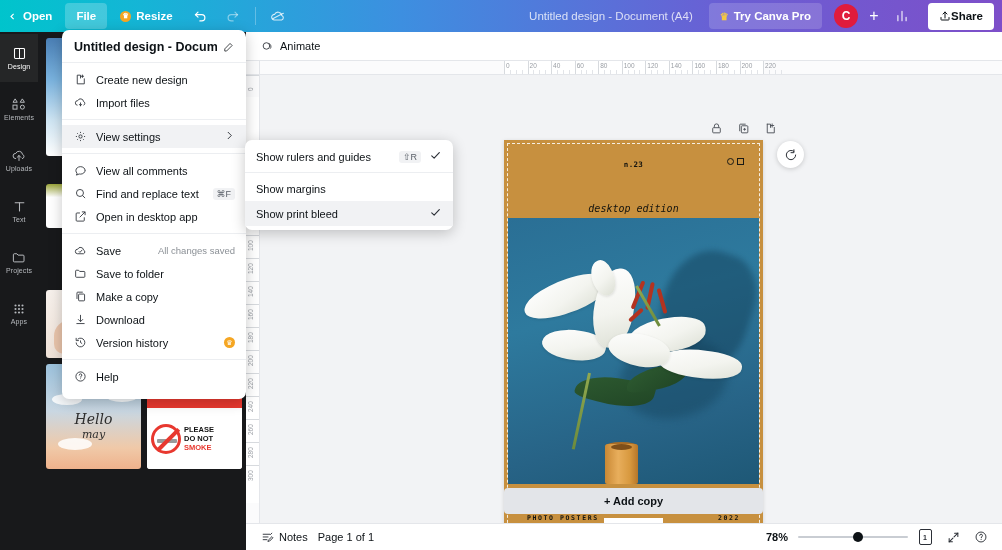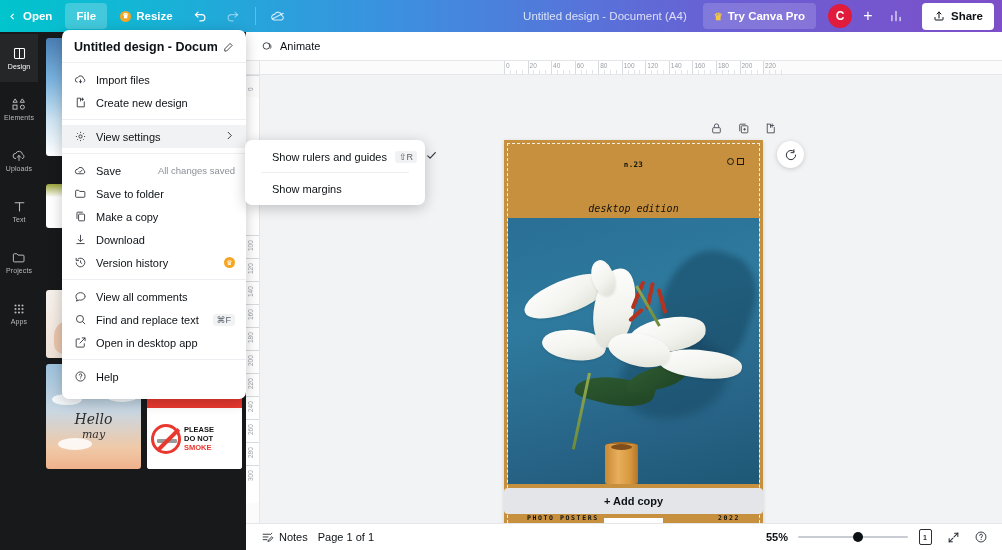--- a/index.html
+++ b/index.html
@@ -42,21 +42,21 @@
     font-size: 11.5px; font-weight: 700; color: #fff; white-space: nowrap;
   }
   .tb-avatar {
     width: 24px; height: 24px; border-radius: 50%; background: #e01b3c;
     display: flex; align-items: center; justify-content: center;
     font-size: 12px; font-weight: 700; color: #fff; margin-left: 12px;
   }
   .tb-plus { width: 24px; height: 24px; display: flex; align-items: center; justify-content: center;
     font-size: 16px; color: #fff; margin-left: 4px; font-weight: 400; }
   .tb-share {
-    display: flex; align-items: center; gap: 6px; height: 27px; padding: 0 11px;
+    display: flex; align-items: center; gap: 0; height: 27px; padding: 0 11px;
     background: #ffffff; color: #0d1216; border-radius: 4px;
     font-size: 11.5px; font-weight: 700; margin: 0 8px 0 10px; white-space: nowrap;
   }
 
   
   .rail {
     position: absolute; top: 32px; left: 0; width: 38px; height: 518px;
     background: #18191b; display: flex; flex-direction: column; align-items: center;
     padding-top: 2px; z-index: 40;
   }
@@ -246,22 +246,22 @@
   .fm-item.hl { background:#f1f2f4; }
   .fm-ico { width:14px; display:flex; align-items:center; justify-content:center; color:#2b2f36; flex:0 0 14px; }
   .fm-lab { flex:1; white-space:nowrap; }
   .fm-right { font-size:9.5px; color:#8b9096; }
   .fm-kbd { font-size:9px; color:#5b6169; background:#f1f2f4; border-radius:3px; padding:1px 4px; }
   .fm-crown { width:11px; height:11px; border-radius:50%; background:#f5a623;
               display:flex; align-items:center; justify-content:center; font-size:7px; color:#fff; }
 
   
   .submenu {
-    position:absolute; top:140px; left:245px; width:180px; background:#fff;
-    border-radius:7px; box-shadow:0 3px 14px rgba(0,0,0,0.22); z-index:85; padding:4px 16px;
+    position:absolute; top:140px; left:245px; width:208px; background:#fff;
+    border-radius:7px; box-shadow:0 3px 14px rgba(0,0,0,0.22); z-index:85; padding:4px 0;
   }
   .sm-item { display:flex; align-items:center; height:25px; padding:0 11px; gap:8px; font-size:11px; color:#0d1216; }
   .sm-item.hl { background:#f1f2f4; }
   .sm-lab { flex:1; white-space:nowrap; }
   .sm-div { height:1px; background:#eceef1; margin:3px 0; }
   .check { color:#2b2f36; }
 </style>
 </head>
 <body>
 
@@ -613,21 +613,21 @@
   <div class="bottombar">
     <div class="bb-item">
       <svg width="13" height="13" viewBox="0 0 24 24" fill="none" stroke="#2b2f36" stroke-width="1.7" stroke-linecap="round">
           <path d="M4 6h12M4 11h9M4 16h7"></path>
           <path d="M20 4l-2.5 2.5M14 16.5l6-6 2 2-6 6-2.6.6z"></path>
         </svg>
       <span>Notes</span>
     </div>
     <div class="bb-item">Page 1 of 1</div>
     <div class="bb-spacer"></div>
-    <div class="zoom-pct">55%</div>
+    <div class="zoom-pct">78%</div>
     <div class="zoom-slider">
       <div class="zs-track"></div>
       <div class="zs-knob" id="zoom-knob" style="left: 55px;"></div>
     </div>
     <div class="bb-ico">
       <div class="pagebox">1</div>
     </div>
     <div class="bb-ico">
       <svg width="13" height="13" viewBox="0 0 24 24" fill="none" stroke="#2b2f36" stroke-width="1.9" stroke-linecap="round">
           <path d="M14 4h6v6"></path>
@@ -652,56 +652,86 @@
         <svg width="13" height="13" viewBox="0 0 24 24" fill="none" stroke="#0d1216" stroke-width="1.7" stroke-linecap="round">
             <path d="M16.5 3.5l4 4L8 20H4v-4z"></path>
           </svg>
       </div>
     </div>
     <div id="fm-body">
         <div class="fm-sec">
           <div class="fm-item">
             <span class="fm-ico">
               <svg width="13" height="13" viewBox="0 0 24 24" fill="none" stroke="#2b2f36" stroke-width="1.6">
+                <path d="M6 4h6v6"></path>
+                <path d="M6 4v16h13V10"></path>
+                <path d="M15.5 3v6M12.5 6h6"></path>
+              </svg>
+            </span>
+            <span class="fm-lab">Create new design</span>
+          </div>
+          <div class="fm-item">
+            <span class="fm-ico">
+              <svg width="13" height="13" viewBox="0 0 24 24" fill="none" stroke="#2b2f36" stroke-width="1.6">
                 <path d="M6.5 17a4.2 4.2 0 0 1 .4-8.4 5.6 5.6 0 0 1 10.7 1.6A3.6 3.6 0 0 1 17.5 17"></path>
                 <path d="M12 19v-7"></path>
                 <path d="M9.5 15l2.5 3 2.5-3"></path>
               </svg>
             </span>
             <span class="fm-lab">Import files</span>
-          </div>
-          <div class="fm-item">
-            <span class="fm-ico">
-              <svg width="13" height="13" viewBox="0 0 24 24" fill="none" stroke="#2b2f36" stroke-width="1.6">
-                <path d="M6 4h6v6"></path>
-                <path d="M6 4v16h13V10"></path>
-                <path d="M15.5 3v6M12.5 6h6"></path>
-              </svg>
-            </span>
-            <span class="fm-lab">Create new design</span>
           </div>
         </div>
         <div class="fm-sec">
           <div class="fm-item hl">
             <span class="fm-ico">
               <svg width="13" height="13" viewBox="0 0 24 24" fill="none" stroke="#2b2f36" stroke-width="1.6">
                 <circle cx="12" cy="12" r="3"></circle>
                 <path d="M12 3.5v2M12 18.5v2M3.5 12h2M18.5 12h2M6 6l1.5 1.5M16.5 16.5L18 18M18 6l-1.5 1.5M7.5 16.5L6 18"></path>
               </svg>
             </span>
             <span class="fm-lab">View settings</span>
             <span><svg width="11" height="11" viewBox="0 0 24 24" fill="none" stroke="#2b2f36" stroke-width="2" stroke-linecap="round">
                 <path d="M9 5l7 7-7 7"></path>
               </svg></span>
           </div>
         </div>
         <div class="fm-sec">
           <div class="fm-item">
             <span class="fm-ico">
               <svg width="13" height="13" viewBox="0 0 24 24" fill="none" stroke="#2b2f36" stroke-width="1.6">
+                <path d="M20.5 11.5c0 4-3.8 7.2-8.5 7.2a10 10 0 0 1-2.4-.3L4.5 20.5l1.2-3.4a6.8 6.8 0 0 1-2.2-5c0-4 3.8-7.2 8.5-7.2s8.5 3.2 8.5 7.1z"></path>
+              </svg>
+            </span>
+            <span class="fm-lab">View all comments</span>
+          </div>
+          <div class="fm-item">
+            <span class="fm-ico">
+              <svg width="13" height="13" viewBox="0 0 24 24" fill="none" stroke="#2b2f36" stroke-width="1.6">
+                <circle cx="11" cy="11" r="6.5"></circle>
+                <path d="M15.8 15.8L20.5 20.5"></path>
+              </svg>
+            </span>
+            <span class="fm-lab">Find and replace text</span>
+            <span class="fm-kbd">⌘F</span>
+          </div>
+          <div class="fm-item">
+            <span class="fm-ico">
+              <svg width="13" height="13" viewBox="0 0 24 24" fill="none" stroke="#2b2f36" stroke-width="1.6">
+                <path d="M19 13.5v5.5a1.5 1.5 0 0 1-1.5 1.5H5.5A1.5 1.5 0 0 1 4 19V7a1.5 1.5 0 0 1 1.5-1.5H11"></path>
+                <path d="M14.5 3.5h6v6"></path>
+                <path d="M10.5 13.5l10-10"></path>
+              </svg>
+            </span>
+            <span class="fm-lab">Open in desktop app</span>
+          </div>
+        </div>
+        <div class="fm-sec">
+          <div class="fm-item">
+            <span class="fm-ico">
+              <svg width="13" height="13" viewBox="0 0 24 24" fill="none" stroke="#2b2f36" stroke-width="1.6">
                 <path d="M6.5 18a4.2 4.2 0 0 1 .4-8.4 5.6 5.6 0 0 1 10.7 1.6A3.6 3.6 0 0 1 17.5 18z"></path>
                 <path d="M9 13.5l2 2 4-4.5"></path>
               </svg>
             </span>
             <span class="fm-lab">Save</span>
             <span class="fm-right">All changes saved</span>
           </div>
           <div class="fm-item">
             <span class="fm-ico">
               <svg width="13" height="13" viewBox="0 0 24 24" fill="none" stroke="#2b2f36" stroke-width="1.6">
@@ -732,50 +762,20 @@
           <div class="fm-item">
             <span class="fm-ico">
               <svg width="13" height="13" viewBox="0 0 24 24" fill="none" stroke="#2b2f36" stroke-width="1.6">
                 <path d="M4 12a8 8 0 1 0 2.6-5.9"></path>
                 <path d="M4 3.5v5h5"></path>
                 <path d="M12 8.2V12l3 2"></path>
               </svg>
             </span>
             <span class="fm-lab">Version history</span>
             <span class="fm-crown">♛</span>
-          </div>
-        </div>
-        <div class="fm-sec">
-          <div class="fm-item">
-            <span class="fm-ico">
-              <svg width="13" height="13" viewBox="0 0 24 24" fill="none" stroke="#2b2f36" stroke-width="1.6">
-                <path d="M20.5 11.5c0 4-3.8 7.2-8.5 7.2a10 10 0 0 1-2.4-.3L4.5 20.5l1.2-3.4a6.8 6.8 0 0 1-2.2-5c0-4 3.8-7.2 8.5-7.2s8.5 3.2 8.5 7.1z"></path>
-              </svg>
-            </span>
-            <span class="fm-lab">View all comments</span>
-          </div>
-          <div class="fm-item">
-            <span class="fm-ico">
-              <svg width="13" height="13" viewBox="0 0 24 24" fill="none" stroke="#2b2f36" stroke-width="1.6">
-                <circle cx="11" cy="11" r="6.5"></circle>
-                <path d="M15.8 15.8L20.5 20.5"></path>
-              </svg>
-            </span>
-            <span class="fm-lab">Find and replace text</span>
-            <span class="fm-kbd">⌘F</span>
-          </div>
-          <div class="fm-item">
-            <span class="fm-ico">
-              <svg width="13" height="13" viewBox="0 0 24 24" fill="none" stroke="#2b2f36" stroke-width="1.6">
-                <path d="M19 13.5v5.5a1.5 1.5 0 0 1-1.5 1.5H5.5A1.5 1.5 0 0 1 4 19V7a1.5 1.5 0 0 1 1.5-1.5H11"></path>
-                <path d="M14.5 3.5h6v6"></path>
-                <path d="M10.5 13.5l10-10"></path>
-              </svg>
-            </span>
-            <span class="fm-lab">Open in desktop app</span>
           </div>
         </div>
         <div class="fm-sec">
           <div class="fm-item">
             <span class="fm-ico">
               <svg width="13" height="13" viewBox="0 0 24 24" fill="none" stroke="#2b2f36" stroke-width="1.6">
                 <circle cx="12" cy="12" r="8.5"></circle>
                 <path d="M9.7 9.3a2.4 2.4 0 1 1 2.9 2.6v1.4" stroke-linecap="round"></path>
                 <circle cx="12.2" cy="16.3" r="0.9" fill="#2b2f36" stroke="none"></circle>
               </svg>
@@ -792,16 +792,22 @@
           <span class="sm-lab">Show rulers and guides</span>
           <span class="fm-kbd">⇧R</span>
           <span class="check"><svg width="13" height="13" viewBox="0 0 24 24" fill="none" stroke="#2b2f36" stroke-width="2" stroke-linecap="round" stroke-linejoin="round">
               <path d="M5 12.5l4.5 4.5L19 6.5"></path>
             </svg></span>
         </div>
         <div class="sm-div"></div>
         <div class="sm-item">
           <span class="sm-lab">Show margins</span>
         </div>
+        <div class="sm-item hl">
+          <span class="sm-lab">Show print bleed</span>
+          <span class="check"><svg width="13" height="13" viewBox="0 0 24 24" fill="none" stroke="#2b2f36" stroke-width="2" stroke-linecap="round" stroke-linejoin="round">
+              <path d="M5 12.5l4.5 4.5L19 6.5"></path>
+            </svg></span>
+        </div>
       </div>
   </div>
 
 </div>
 
 </body></html>

